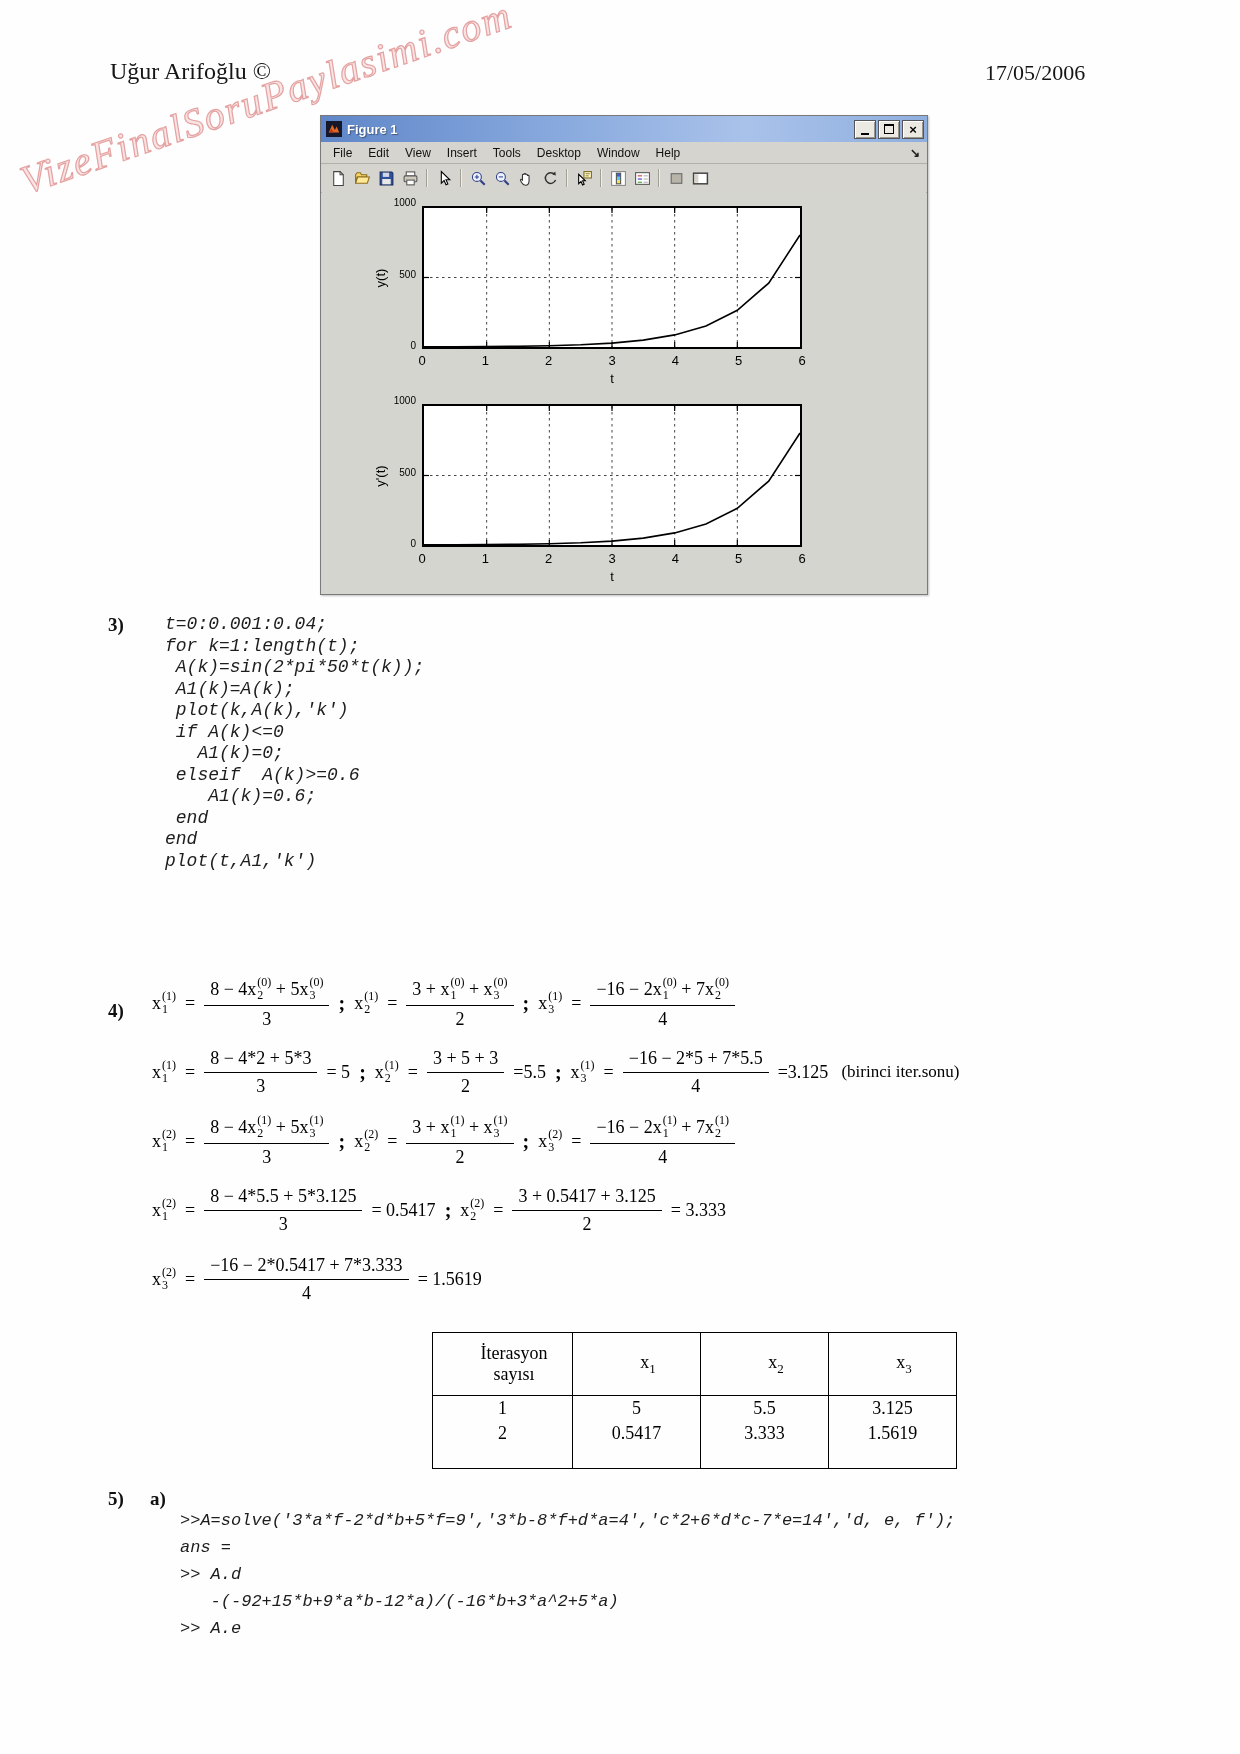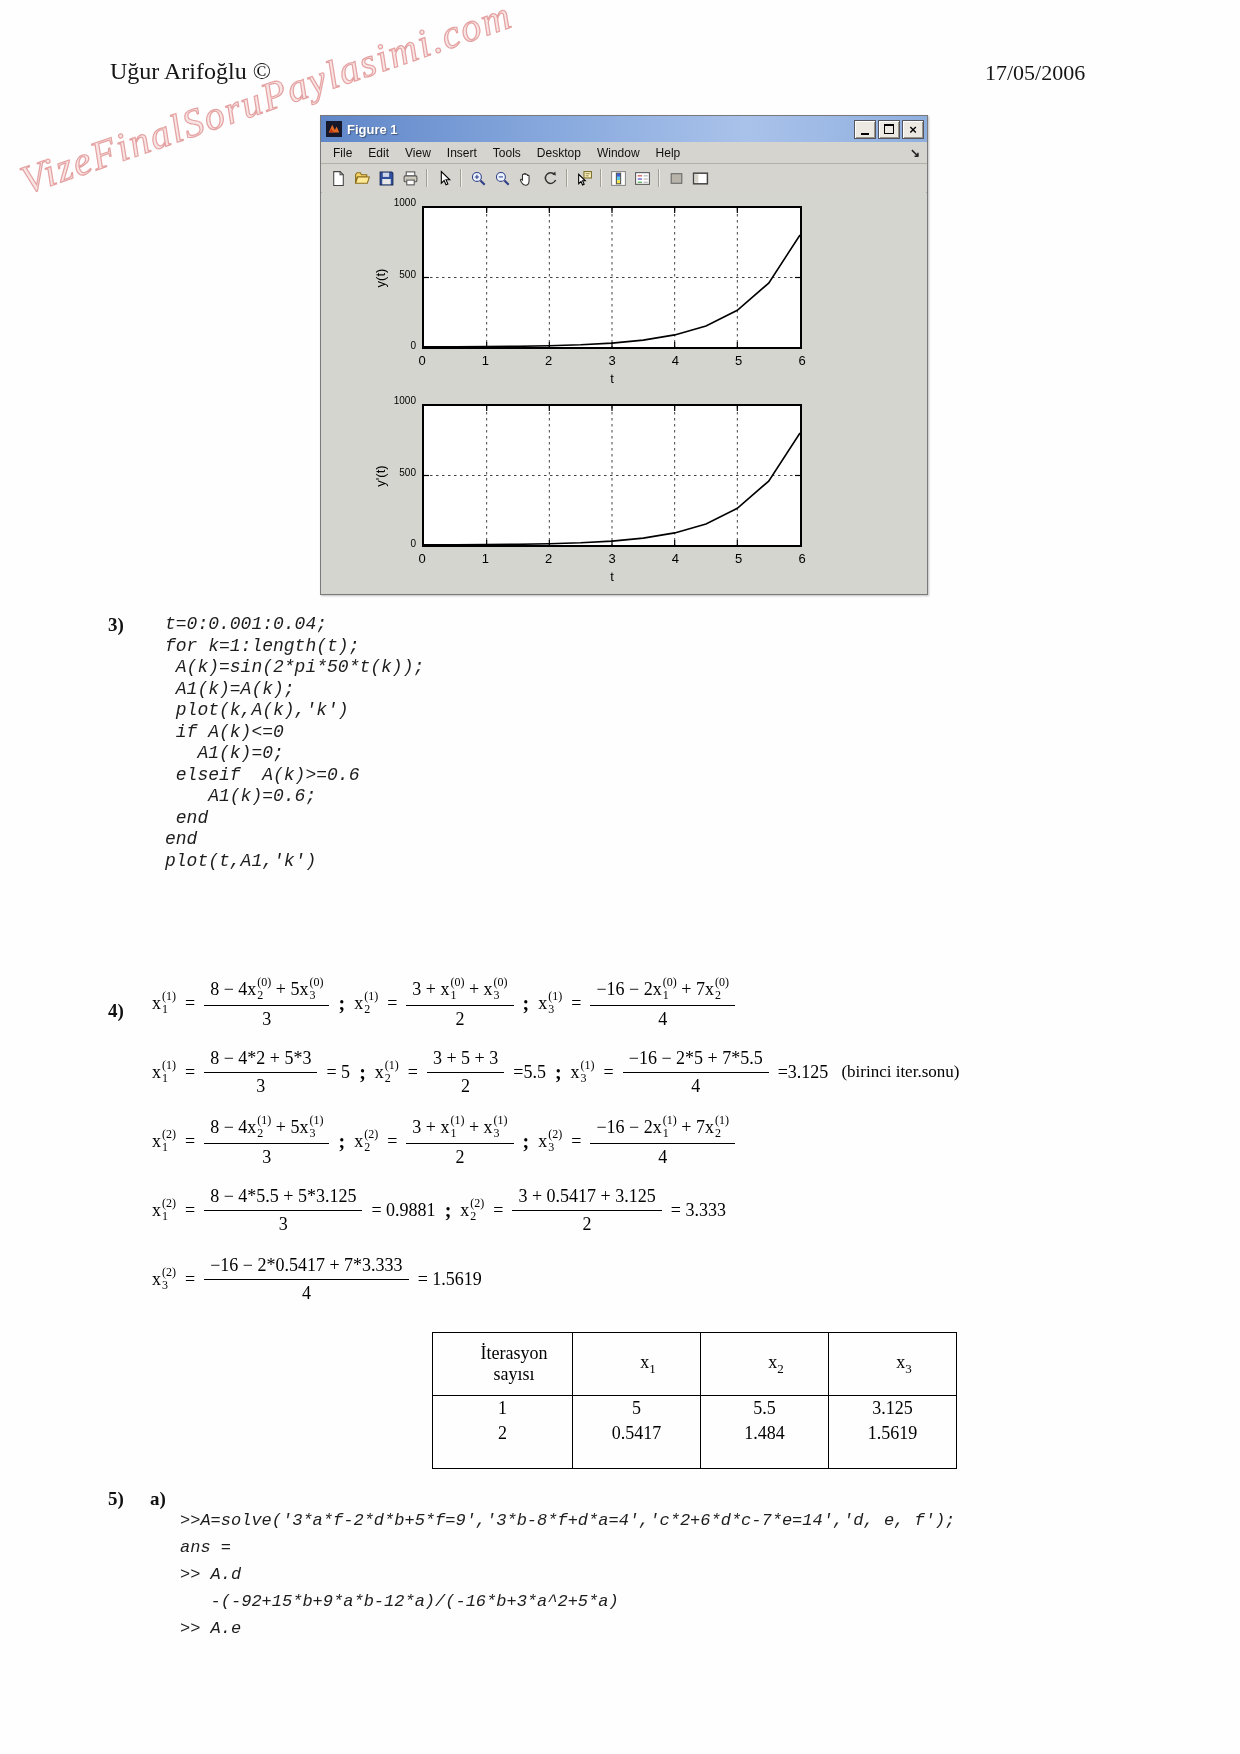--- a/index.html
+++ b/index.html
@@ -467,21 +467,21 @@
         <span class="supsub">
           <span class="sp">(2)</span>
           <span class="sb">1</span>
         </span>
       </span>
       <span class="mtext">=</span>
       <span class="mfrac">
         <span class="num"><span class="mtext">8 − 4*5.5 + 5*3.125</span></span>
         <span class="den">3</span>
       </span>
-      <span class="mtext">= 0.9881</span>
+      <span class="mtext">= 0.5417</span>
       <span class="msep">;</span>
       <span class="mvar">
         <span>x</span>
         <span class="supsub">
           <span class="sp">(2)</span>
           <span class="sb">2</span>
         </span>
       </span>
       <span class="mtext">=</span>
       <span class="mfrac">
@@ -519,21 +519,21 @@
   <tbody id="tbl-body">
       <tr>
         <td>1</td>
         <td>5</td>
         <td>5.5</td>
         <td>3.125</td>
       </tr>
       <tr>
         <td>2</td>
         <td>0.5417</td>
-        <td>1.484</td>
+        <td>3.333</td>
         <td>1.5619</td>
       </tr>
     </tbody>
 </table>
 
 <div class="sec-label" style="left:108px;top:1488px;">5)</div>
 <div class="sec-label" style="left:150px;top:1488px;">a)</div>
 <div class="code-block code-5">
     <div class="code-line">&gt;&gt;A=solve('3*a*f-2*d*b+5*f=9','3*b-8*f+d*a=4','c*2+6*d*c-7*e=14','d, e, f');</div>
     <div class="code-line">ans =</div>

